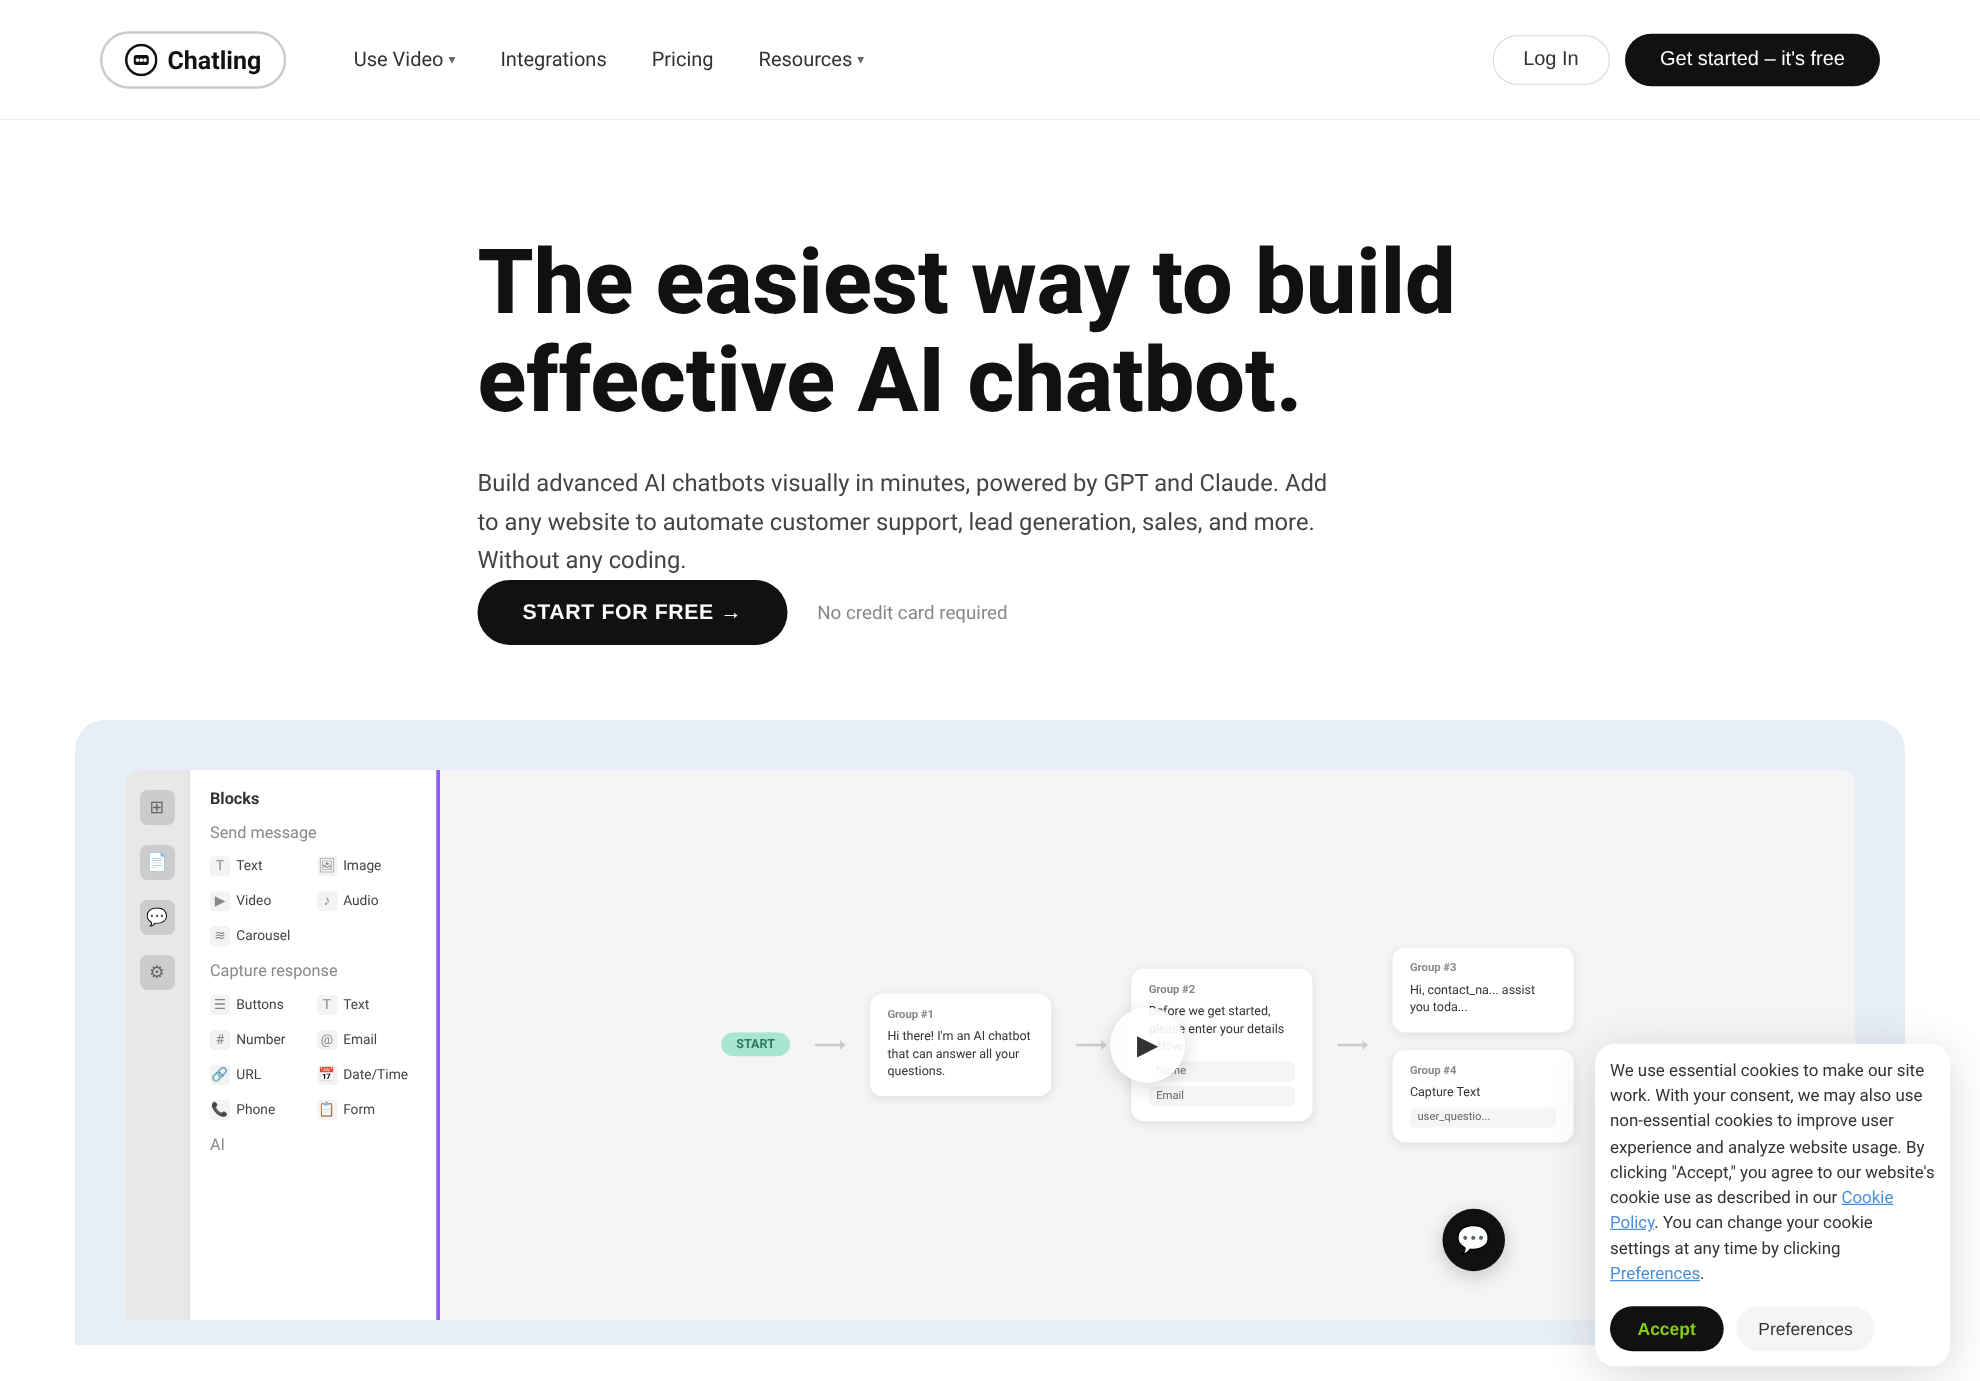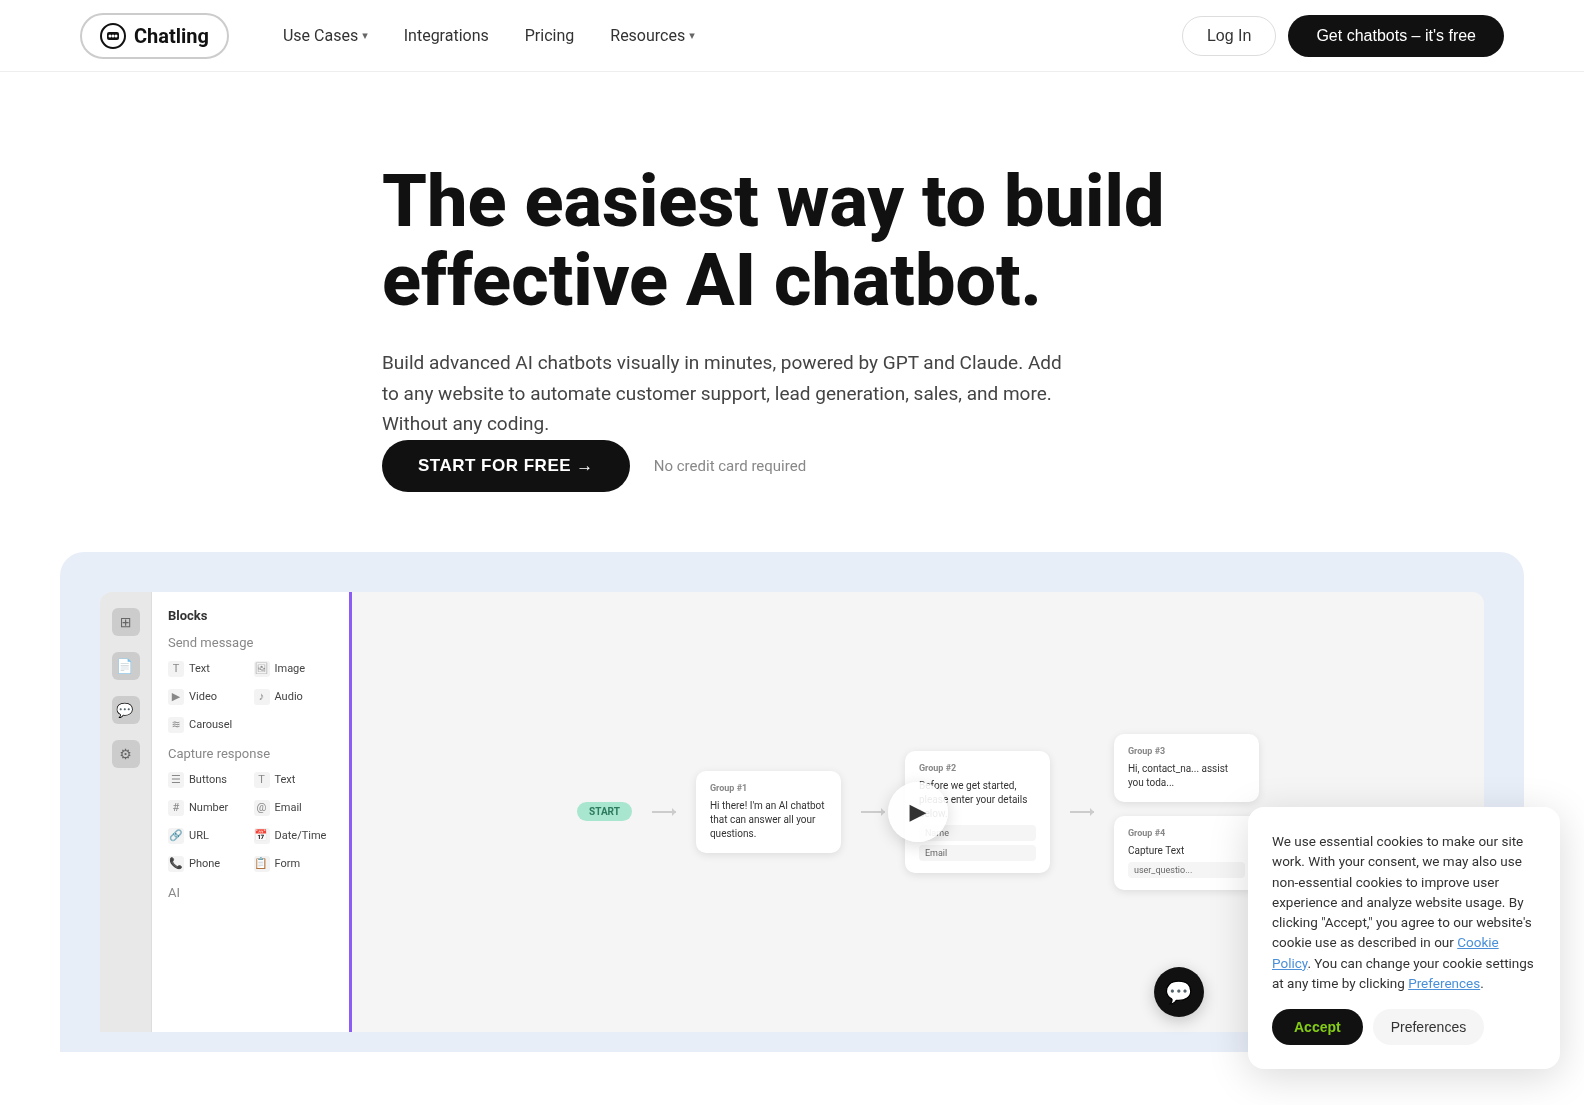--- a/index.html
+++ b/index.html
@@ -11,21 +11,21 @@
       min-height: 1105px;
       overflow-x: hidden;
     }
 
     
     nav {
       display: flex;
       align-items: center;
       justify-content: space-between;
       padding: 0 80px;
-      height: 72px;
+      height: 96px;
       border-bottom: 1px solid #eee;
       position: sticky;
       top: 0;
       background: #fff;
       z-index: 100;
     }
     .nav-left {
       display: flex;
       align-items: center;
       gap: 40px;
@@ -305,26 +305,26 @@
       justify-content: center;
       box-shadow: 0 4px 16px rgba(0,0,0,0.15);
       cursor: pointer;
       font-size: 22px;
       color: #333;
     }
 
     
     .cookie-banner {
       position: fixed;
-      bottom: 36px;
+      bottom: 12px;
       right: 24px;
-      width: 312px;
+      width: 284px;
       background: #fff;
       border-radius: 16px;
-      padding: 24px;
+      padding: 12px;
       box-shadow: 0 8px 40px rgba(0,0,0,0.15);
       z-index: 1000;
       font-size: 13.5px;
       color: #333;
       line-height: 1.5;
     }
     .cookie-text {
       margin-bottom: 16px;
     }
     .cookie-link {
@@ -367,38 +367,38 @@
         <circle cx="13" cy="13" r="12" stroke="#111" stroke-width="2"></circle>
         <rect x="7" y="9" width="12" height="8" rx="2" fill="#111"></rect>
         <circle cx="10" cy="13" r="1.5" fill="#fff"></circle>
         <circle cx="13" cy="13" r="1.5" fill="#fff"></circle>
         <circle cx="16" cy="13" r="1.5" fill="#fff"></circle>
       </svg>
       <span>Chatling</span>
     </a>
     <div class="nav-links">
       <a class="nav-link">
-        <span>Use Cases</span>
+        <span>Use Video</span>
         <span class="chevron">▾</span>
       </a>
       <a class="nav-link">
         <span>Integrations</span>
       </a>
       <a class="nav-link">
         <span>Pricing</span>
       </a>
       <a class="nav-link">
         <span>Resources</span>
         <span class="chevron">▾</span>
       </a>
     </div>
   </div>
   <div class="nav-right">
     <button class="btn-login">Log In</button>
-    <button class="btn-cta">Get chatbots – it's free</button>
+    <button class="btn-cta">Get started – it's free</button>
   </div>
 </nav>
 
 <section class="hero">
   <h1>The easiest way to build effective AI chatbot.</h1>
   <p>Build advanced AI chatbots visually in minutes, powered by GPT and Claude. Add to any website to automate customer support, lead generation, sales, and more. Without any coding.</p>
   <div class="hero-actions">
     <button class="btn-start">START FOR FREE →</button>
     <span class="no-cc">No credit card required</span>
   </div>

